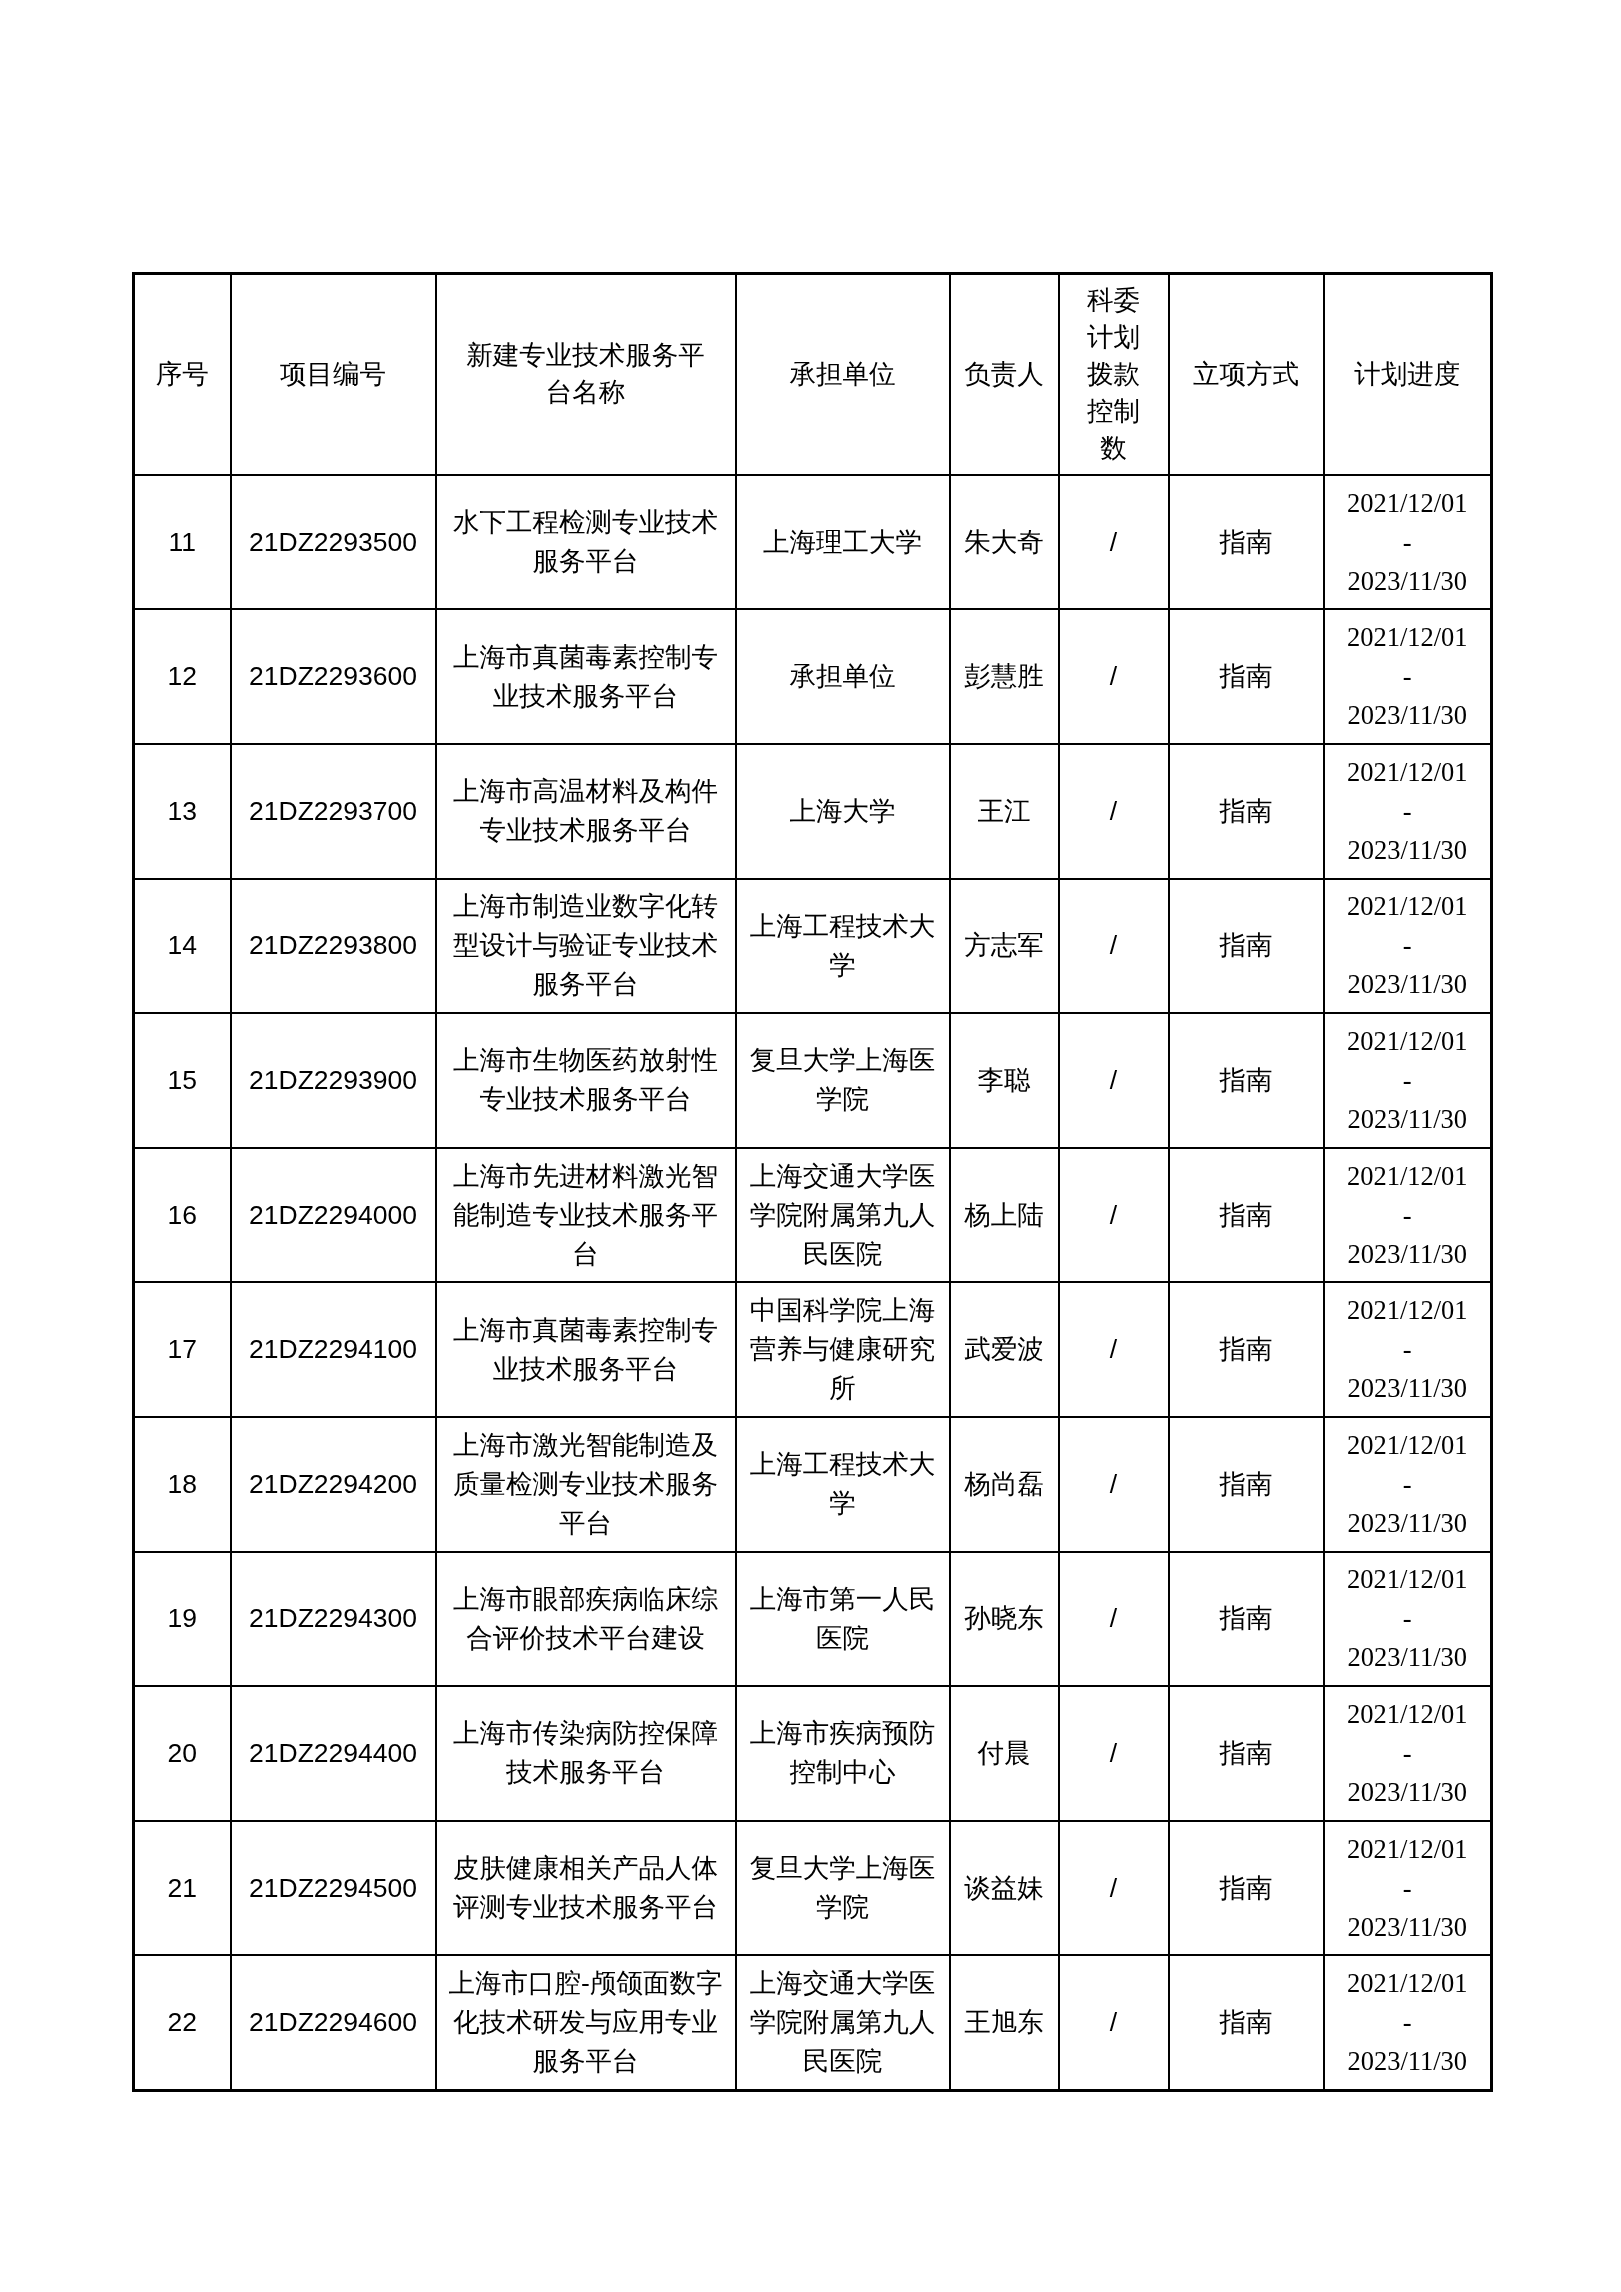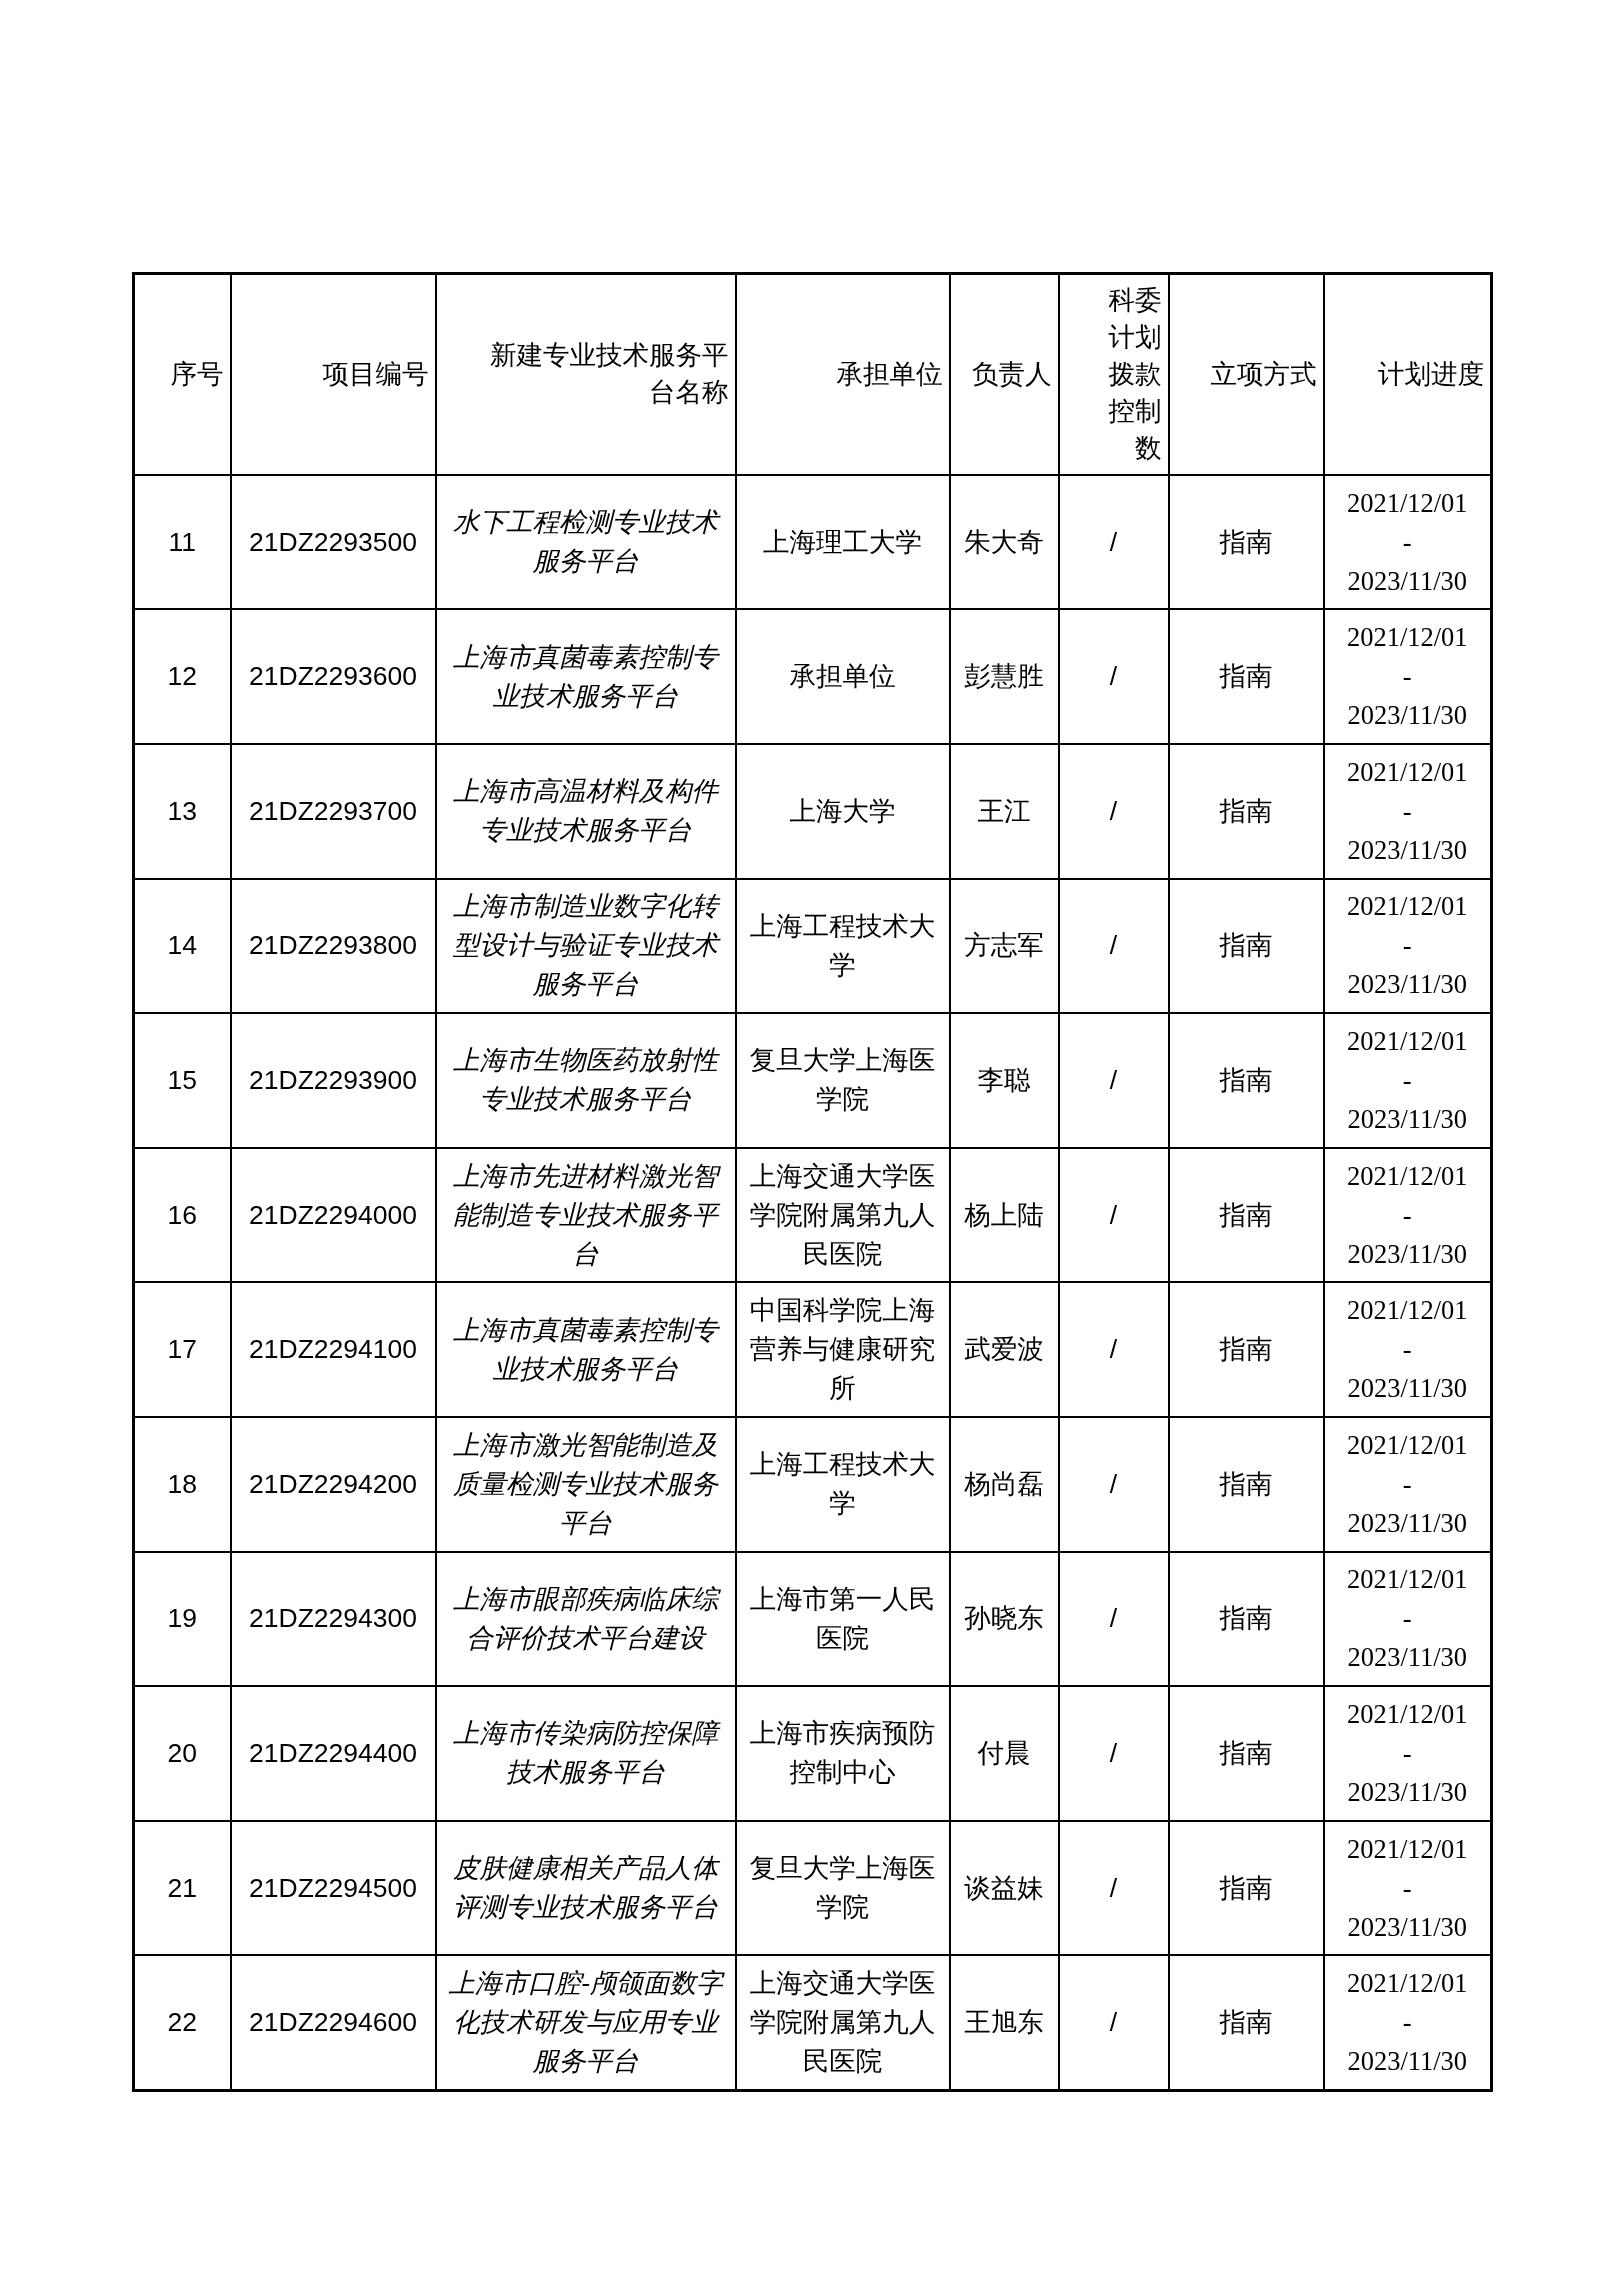--- a/index.html
+++ b/index.html
@@ -28,34 +28,33 @@
   table.projects th,
   table.projects td {
     border: 2.9px solid #000000;
     vertical-align: middle;
     font-weight: normal;
     overflow: hidden;
   }
   table.projects th {
     height: 191px;
     line-height: 37px;
-    text-align: right;
+    text-align: center;
     padding: 3.9px 5.9px;
   }
   table.projects td {
     line-height: 39px;
     padding: 7.8px 5.9px;
     text-align: center;
     word-break: break-all;
   }
   td.cell-platform-name {
     text-align: left;
     padding-left: 29px;
     padding-right: 29px;
-    font-style: italic;
   }
   td.cell-unit {
     text-align: left;
     padding-left: 25.5px;
     padding-right: 25.5px;
   }
   td.cell-schedule {
     padding-left: 3.9px;
     padding-right: 3.9px;
     font-family: Liberation Serif, serif;

